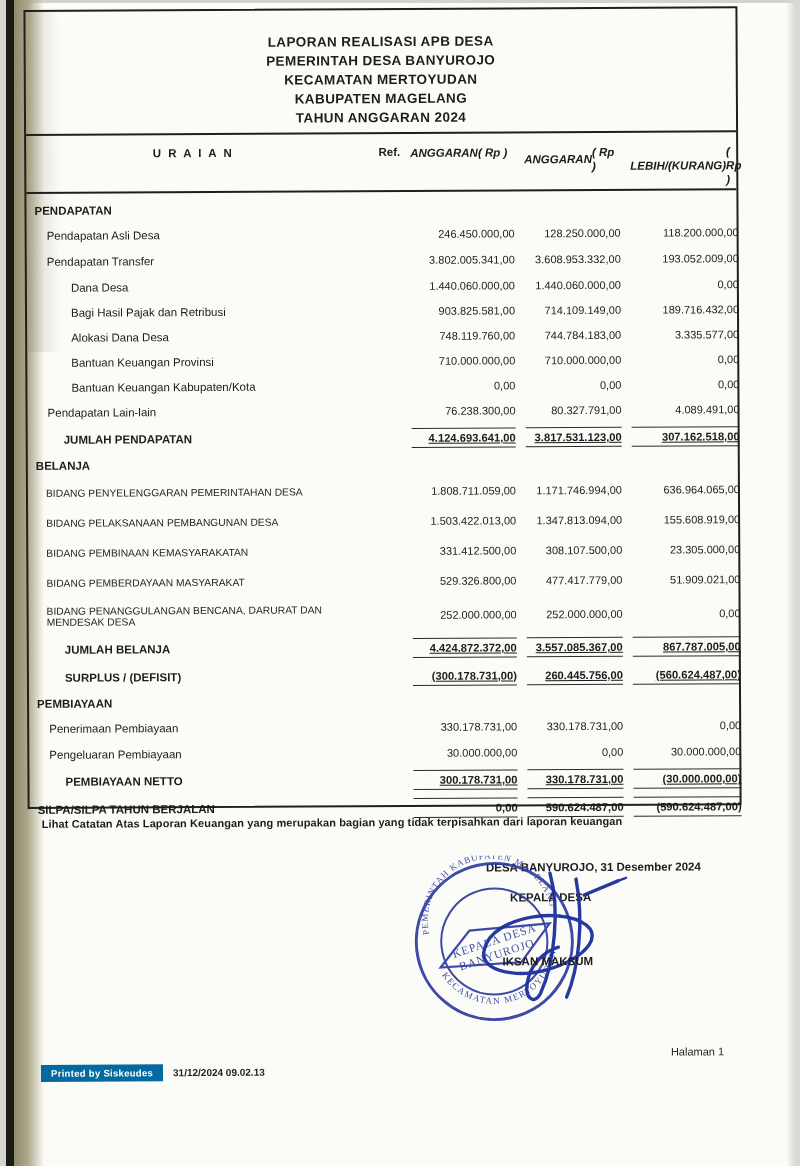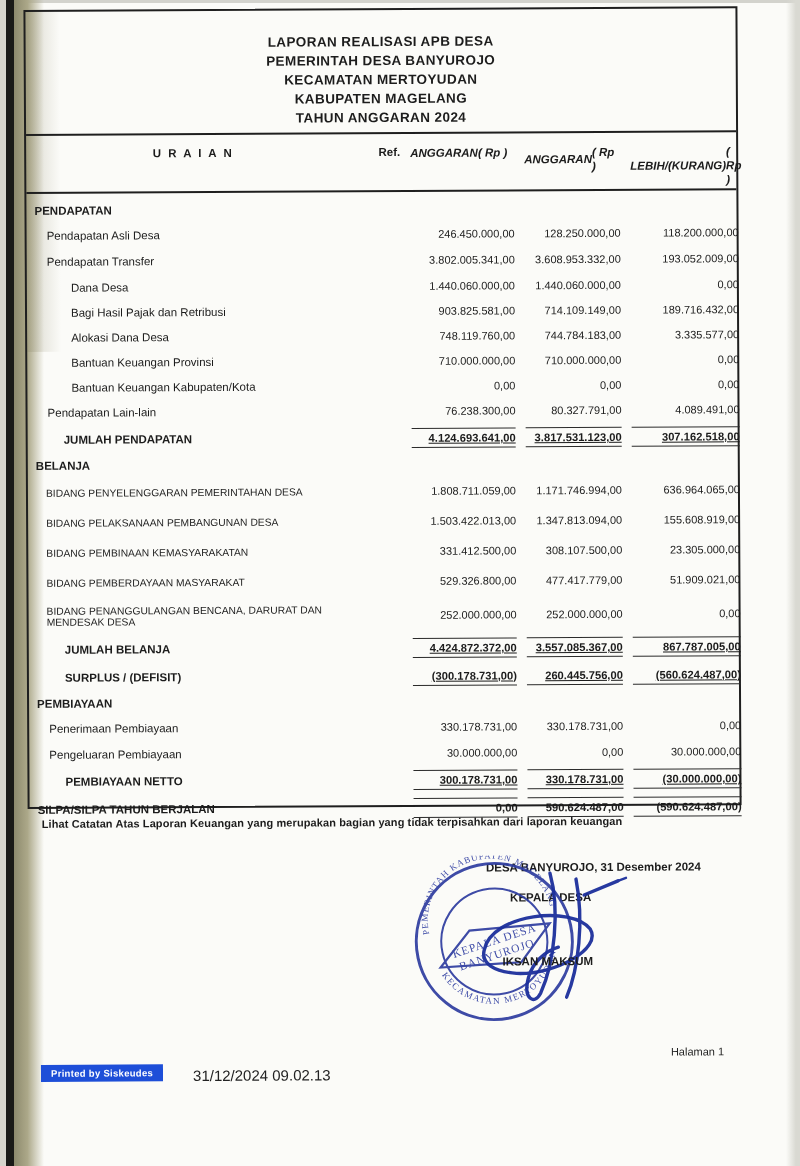--- a/index.html
+++ b/index.html
@@ -60,23 +60,23 @@
   .note{position:absolute;left:40px;top:816px;font-size:11px;font-weight:bold;letter-spacing:.1px;}
 
   
   .sig-date{position:absolute;left:484px;top:862px;font-size:11.5px;font-weight:bold;}
   .sig-title{position:absolute;left:508px;top:892px;font-size:11.5px;font-weight:bold;}
   .sig-name{position:absolute;left:500px;top:956px;font-size:11.5px;font-weight:bold;z-index:6;}
   .stamp{position:absolute;left:406px;top:856px;width:172px;height:172px;z-index:4;opacity:.92;}
   .signature{position:absolute;left:452px;top:852px;width:190px;height:170px;z-index:5;opacity:.95;}
 
   
-  .badge{position:absolute;left:38px;top:1063px;background:#1d4ed8;color:#fff;
+  .badge{position:absolute;left:38px;top:1063px;background:#0369a1;color:#fff;
     font-size:9.5px;font-weight:bold;padding:3px 10px;letter-spacing:.3px;}
-  .stamp-date{position:absolute;left:190px;top:1066px;font-size:15px;font-weight:normal;color:#222;}
+  .stamp-date{position:absolute;left:170px;top:1066px;font-size:10px;font-weight:bold;color:#222;}
   .page-num{position:absolute;left:668px;top:1047px;font-size:11px;color:#222;}
 </style>
 </head>
 <body>
 
 <div class="scan-top"></div>
 <div class="scan-left-1"></div>
 <div class="scan-left-2"></div>
 <div class="scan-left-3"></div>
 <div class="scan-right"></div>

